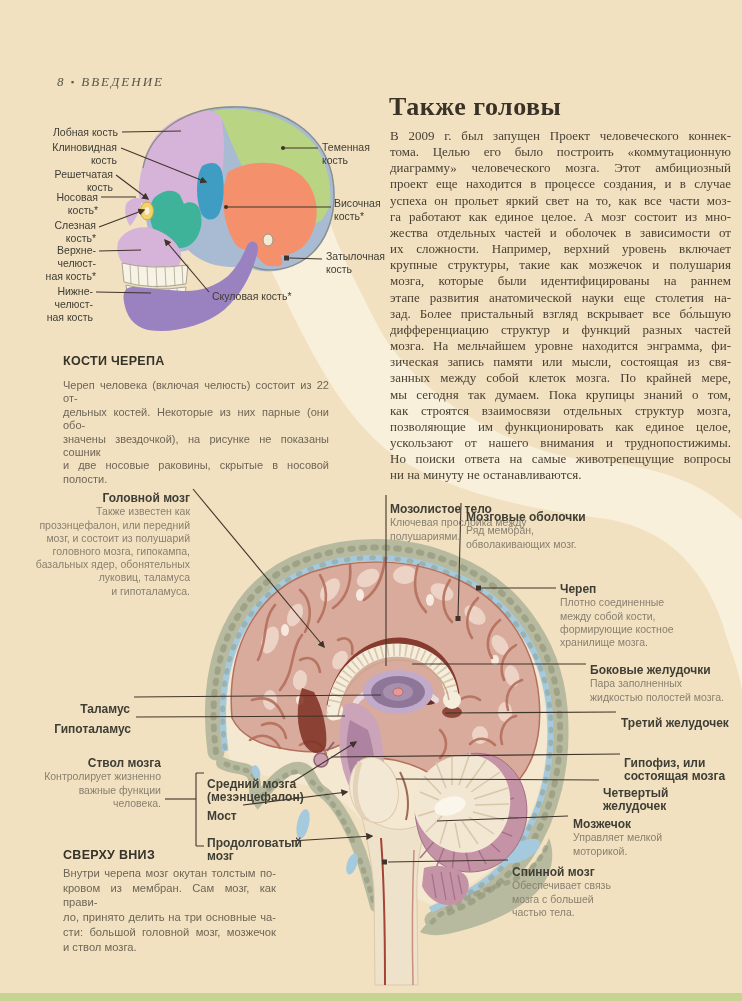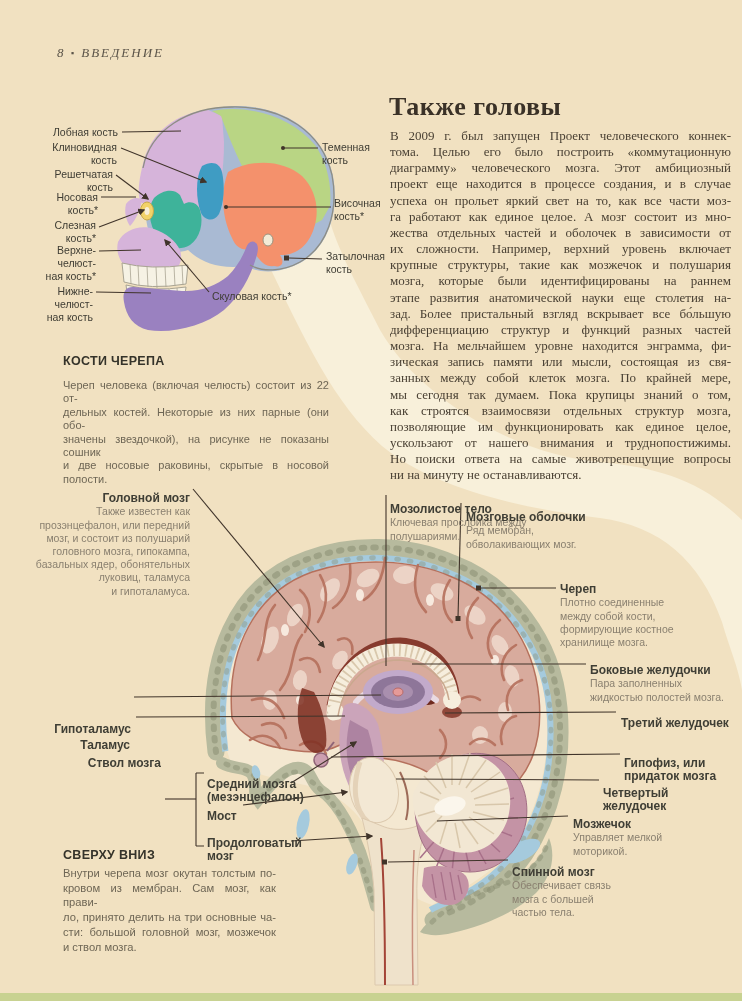--- a/index.html
+++ b/index.html
@@ -1,19 +1,19 @@
 <!DOCTYPE html>
 <html><head>
 <meta charset="utf-8">
 <style>
   html,body{margin:0;padding:0;}
   .page{position:relative;width:742px;height:1001px;overflow:hidden;background:#f1e1c1;font-family:"Liberation Sans",sans-serif;}
   .abs{position:absolute;}
   svg{position:absolute;left:0;top:0;}
-  .hdr{font:italic 13px "Liberation Serif",serif;letter-spacing:2px;color:#5a5348;}
+  .hdr{font:italic 13px "Liberation Serif",serif;letter-spacing:2px;color:#5a5348;margin-top:29px;}
   .slabel{font:10.5px/12.8px "Liberation Sans",sans-serif;color:#3e3c33;white-space:pre-line;}
   .r{text-align:right;}
   .shead{font-weight:bold;font-size:12.5px;color:#35332a;letter-spacing:.3px;}
   .sanspar{font:11px/13.4px "Liberation Sans",sans-serif;color:#6e6655;text-align:justify;text-align-last:justify;white-space:pre-line;}
   .sanspar2{font:11.2px/14.7px "Liberation Sans",sans-serif;color:#6e6655;text-align:justify;text-align-last:justify;white-space:pre-line;}
   .sanslast{font:11.2px/14.7px "Liberation Sans",sans-serif;color:#6e6655;text-align:left;}
   .title{font:bold 26px "Liberation Serif",serif;color:#3a3127;letter-spacing:.5px;}
   .serifpar{font:13px/16.15px "Liberation Serif",serif;color:#4a4134;text-align:justify;text-align-last:justify;white-space:pre-line;}
   .seriflast{font:13px/16.15px "Liberation Serif",serif;color:#4a4134;}
   .blabel{font:10.5px/13.2px "Liberation Sans",sans-serif;color:#8a8070;white-space:pre-line;}
@@ -333,43 +333,45 @@
 </div>
 <div class="abs blabel" style="left:590px;top:651px;">
   <b>Боковые желудочки</b><span>Пара заполненных
 жидкостью полостей мозга.</span>
 </div>
 <div class="abs blabel" style="left:621px;top:704px;">
   <b>Третий желудочек</b>
 </div>
 <div class="abs blabel" style="left:624px;top:744px;">
   <b>Гипофиз, или
-придаток мозга</b>
+состоящая мозга</b>
 </div>
 <div class="abs blabel" style="left:603px;top:774px;">
   <b>Четвертый
 желудочек</b>
 </div>
 <div class="abs blabel" style="left:573px;top:805px;">
   <b>Мозжечок</b><span>Управляет мелкой
 моторикой.</span>
 </div>
 <div class="abs blabel" style="left:512px;top:853px;">
   <b>Спинной мозг</b><span>Обеспечивает связь
 мозга с большей
 частью тела.</span>
 </div>
-<div class="abs blabel r" style="right:612px;top:726px;">
+<div class="abs blabel r" style="right:612px;top:690px;">
   <b>Таламус</b>
 </div>
 <div class="abs blabel r" style="right:611px;top:710px;">
   <b>Гипоталамус</b>
 </div>
 <div class="abs blabel r" style="right:581px;top:744px;">
-  <b>Ствол мозга</b>
+  <b>Ствол мозга</b><span>Контролирует жизненно
+важные функции
+человека.</span>
 </div>
 <div class="abs blabel" style="left:207px;top:765px;">
   <b>Средний мозга
 (мезэнцефалон)</b>
 </div>
 <div class="abs blabel" style="left:207px;top:797px;">
   <b>Мост</b>
 </div>
 <div class="abs blabel" style="left:207px;top:824px;">
   <b>Продолговатый

